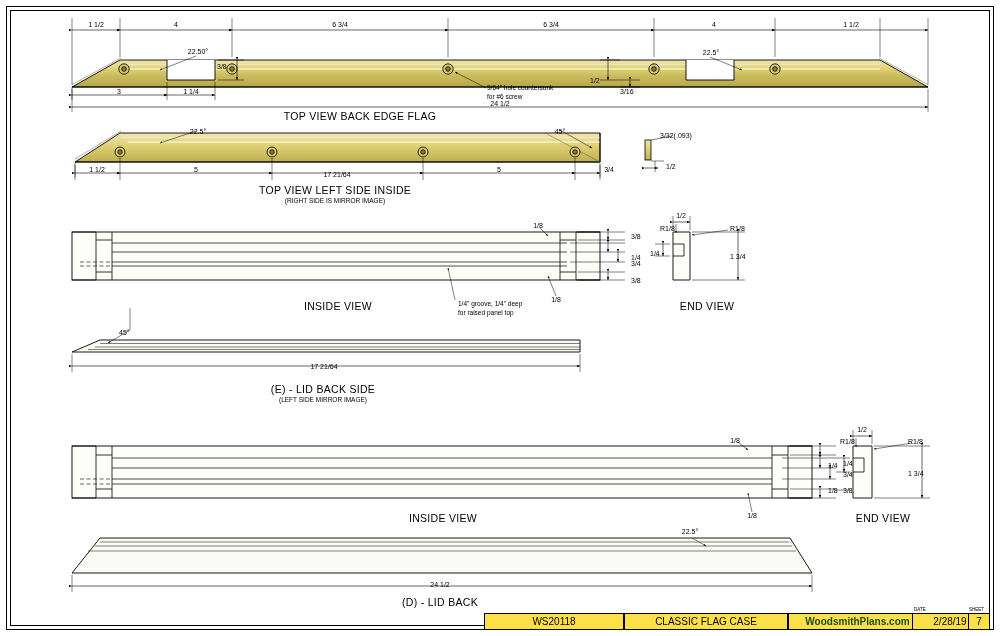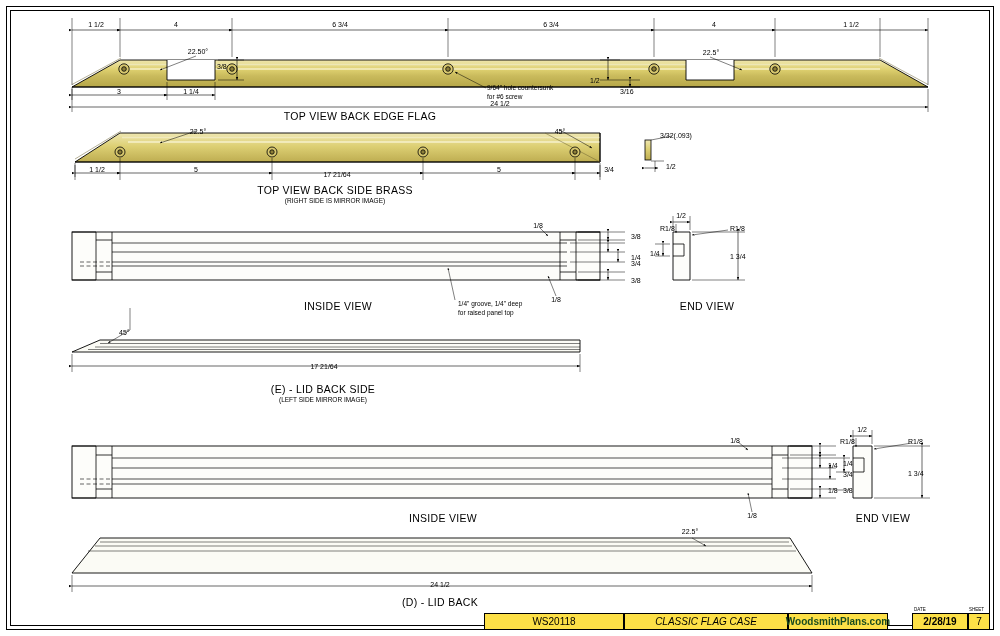--- a/index.html
+++ b/index.html
@@ -456,21 +456,21 @@
 
   <div class="lbl c" style="left:198px;top:128px;">22.5°</div>
   <div class="lbl c" style="left:560px;top:128px;">45°</div>
   <div class="lbl c" style="left:97px;top:166px;">1 1/2</div>
   <div class="lbl c" style="left:196px;top:166px;">5</div>
   <div class="lbl c" style="left:499px;top:166px;">5</div>
   <div class="lbl c" style="left:609px;top:166px;">3/4</div>
   <div class="lbl c" style="left:337px;top:171px;">17 21/64</div>
   <div class="lbl" style="left:660px;top:132px;">3/32(.093)</div>
   <div class="lbl" style="left:666px;top:163px;">1/2</div>
-  <div class="title" style="left:335px;top:184px;">TOP VIEW BACK SIDE BRASS</div>
+  <div class="title" style="left:335px;top:184px;">TOP VIEW LEFT SIDE INSIDE</div>
   <div class="subtitle" style="left:335px;top:197px;">(RIGHT SIDE IS MIRROR IMAGE)</div>
 
   <div class="lbl c" style="left:538px;top:222px;">1/8</div>
   <div class="lbl" style="left:631px;top:233px;">3/8</div>
   <div class="lbl" style="left:631px;top:254px;">1/4</div>
   <div class="lbl" style="left:631px;top:260px;">3/4</div>
   <div class="lbl" style="left:631px;top:277px;">3/8</div>
   <div class="lbl c" style="left:556px;top:296px;">1/8</div>
   <div class="note" style="left:458px;top:300px;">1/4" groove, 1/4" deep</div>
   <div class="note" style="left:458px;top:309px;">for raised panel top</div>
@@ -501,20 +501,20 @@
   <div class="lbl" style="left:828px;top:462px;">1/4</div>
   <div class="lbl" style="left:828px;top:487px;">1/8</div>
   <div class="lbl" style="left:908px;top:470px;">1 3/4</div>
   <div class="title" style="left:883px;top:512px;">END VIEW</div>
 
   <div class="lbl c" style="left:690px;top:528px;">22.5°</div>
   <div class="lbl c" style="left:440px;top:581px;">24 1/2</div>
   <div class="title" style="left:440px;top:596px;">(D) - LID BACK</div>
 
   <div class="tb" style="left:484px;top:613px;width:140px;height:17px;">WS20118</div>
-  <div class="tb" style="left:624px;top:613px;width:164px;height:17px;font-style:italic;">CLASSIC FLAG CASE</div>
-  <div class="tb bold" style="left:788px;top:613px;width:100px;height:17px;color:#1a4c1f;">WoodsmithPlans.com</div>
-  <div class="tb" style="left:912px;top:613px;width:56px;height:17px;font-weight:bold;">2/28/19</div>
+  <div class="tb" style="left:624px;top:613px;width:164px;height:17px;">CLASSIC FLAG CASE</div>
+  <div class="tb bold" style="left:788px;top:613px;width:139px;height:17px;color:#1a4c1f;">WoodsmithPlans.com</div>
+  <div class="tb" style="left:912px;top:613px;width:76px;height:17px;">2/28/19</div>
   <div class="tb" style="left:968px;top:613px;width:22px;height:17px;">7</div>
   <div class="lbl" style="left:914px;top:608px;font-size:4.5px;">DATE</div>
   <div class="lbl" style="left:969px;top:608px;font-size:4.5px;">SHEET</div>
 
 </div>
 
 </body></html>

